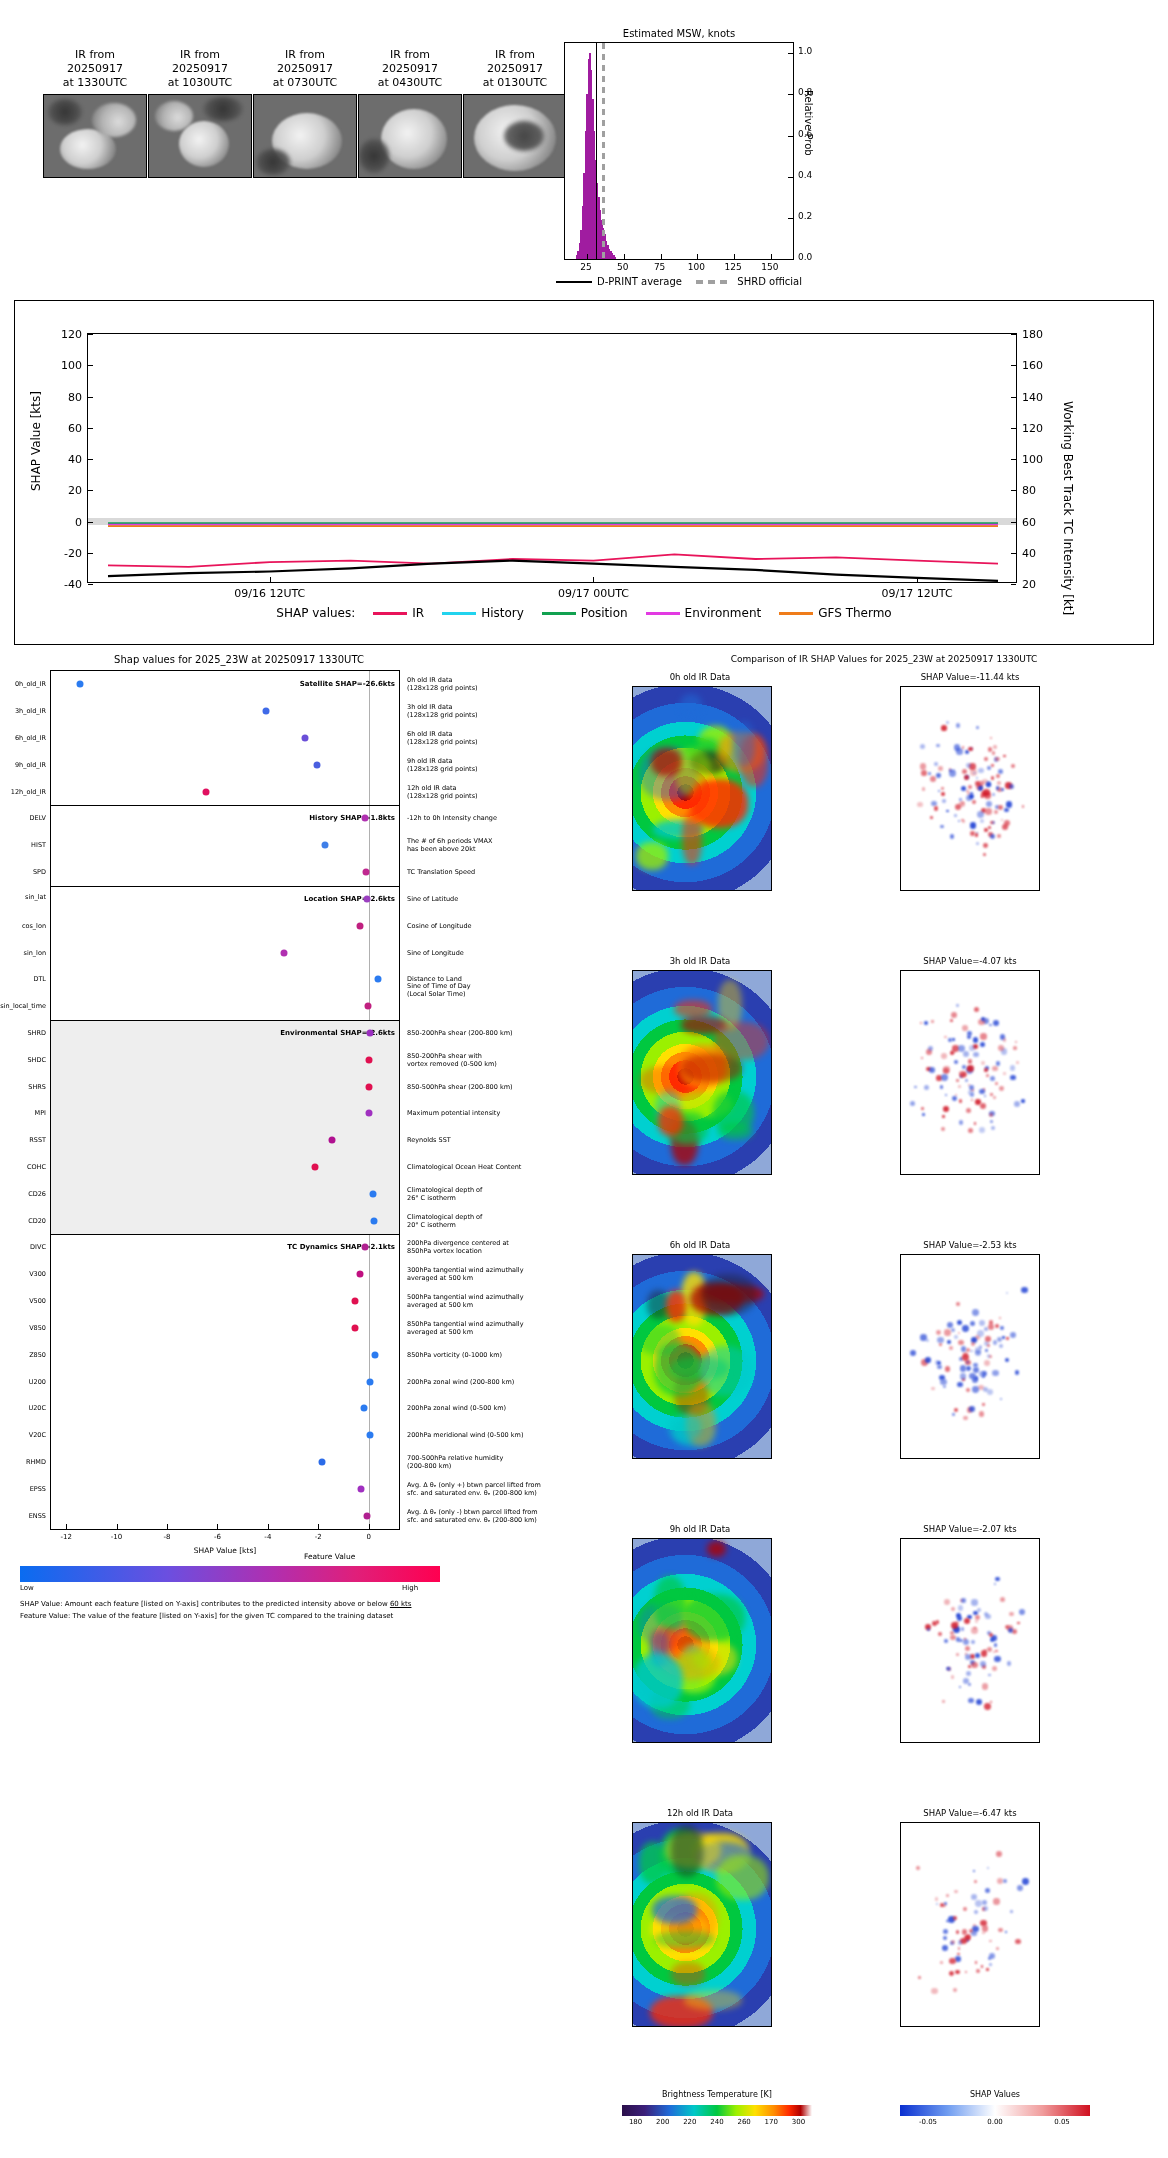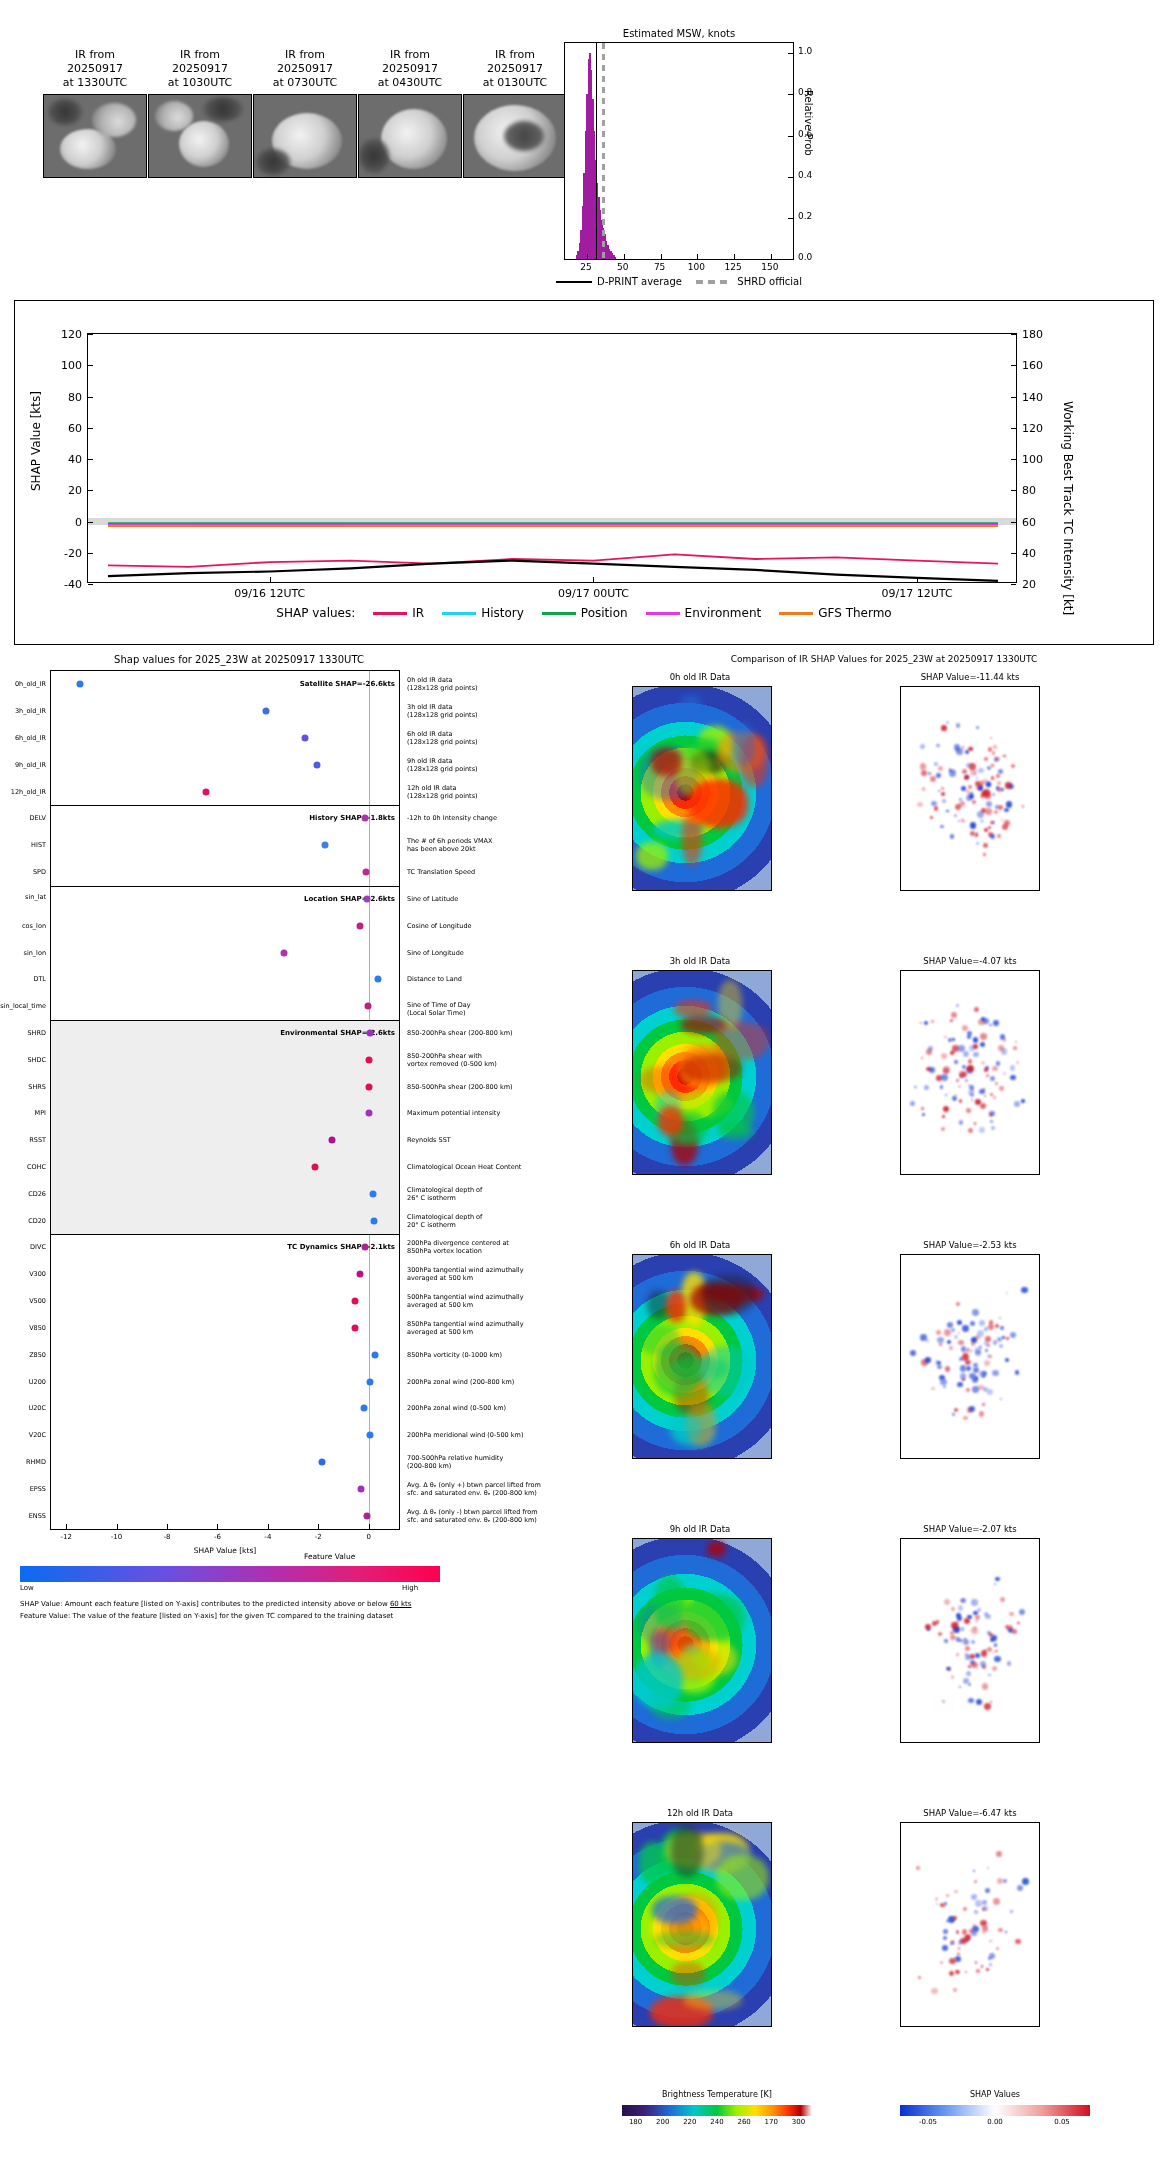--- a/index.html
+++ b/index.html
@@ -414,21 +414,21 @@
       <div class="bs-desc" style="top: 281.531px;">
         <div>Sine of Longitude</div>
       </div>
       <div class="dot" style="left: 326.565px; top: 308.344px; background: rgb(43, 123, 240);"></div>
       <div class="bs-ylab" style="top: 308.344px;">DTL</div>
       <div class="bs-desc" style="top: 308.344px;">
         <div>Distance to Land</div>
       </div>
       <div class="dot" style="left: 317.235px; top: 335.156px; background: rgb(192, 32, 128);"></div>
       <div class="bs-ylab" style="top: 335.156px;">sin_local_time</div>
-      <div class="bs-desc" style="top: 338px;">
+      <div class="bs-desc" style="top: 319px;">
         <div>Sine of Time of Day</div>
         <div>(Local Solar Time)</div>
       </div>
       <div class="dot" style="left: 319px; top: 361.969px; background: rgb(155, 47, 192);"></div>
       <div class="bs-ylab" style="top: 361.969px;">SHRD</div>
       <div class="bs-desc" style="top: 361.969px;">
         <div>850-200hPa shear (200-800 km)</div>
       </div>
       <div class="dot" style="left: 318.243px; top: 388.781px; background: rgb(224, 16, 80);"></div>
       <div class="bs-ylab" style="top: 388.781px;">SHDC</div>

